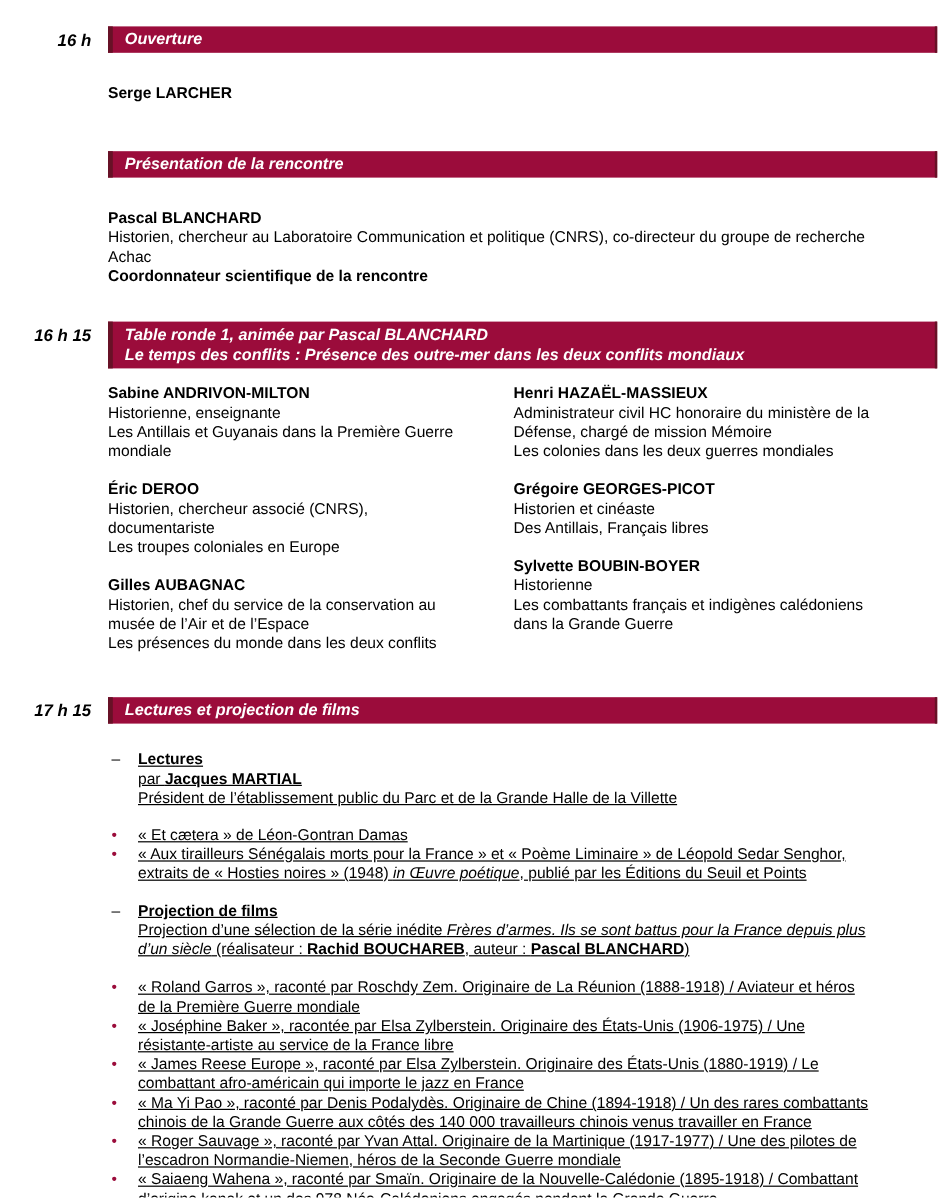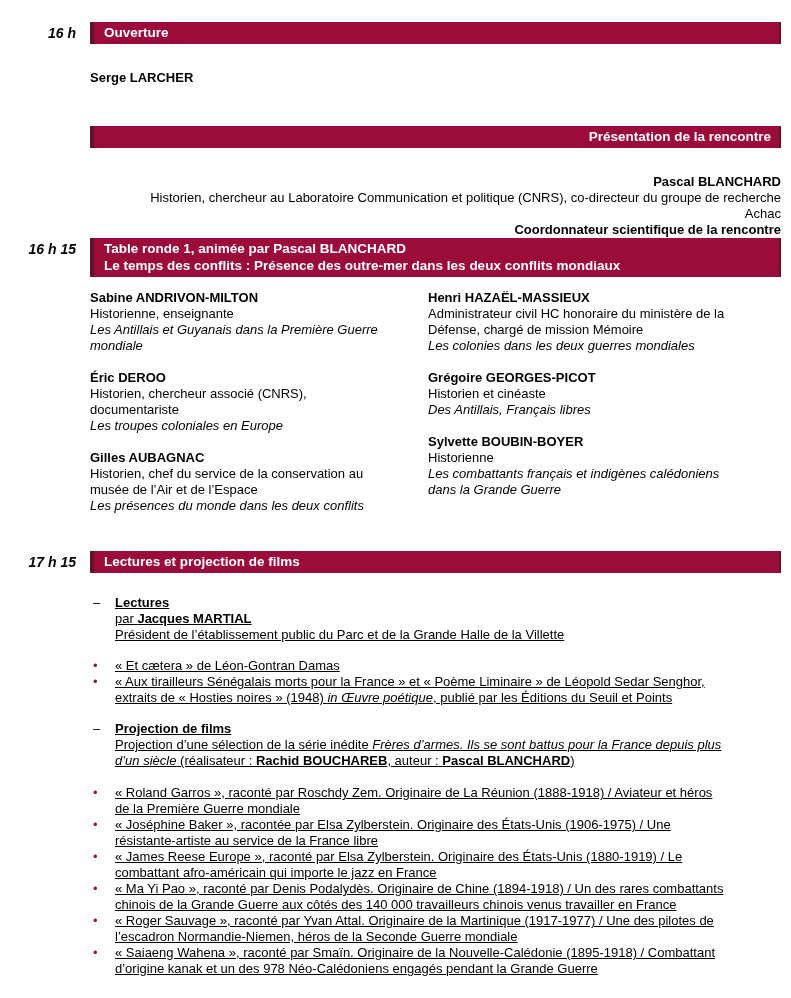--- a/index.html
+++ b/index.html
@@ -12,36 +12,36 @@
   .page { padding-top: 22px; }
   .section { display: flex; }
   .time-cell {
     flex: 0 0 76px; text-align: right;
     font-weight: 700; font-size: 14px; line-height: 17px;
     padding-top: 3px; white-space: nowrap; font-style: italic;
   }
   .content-cell { flex: 1; margin-left: 14px; margin-right: 10px; }
   .bar {
     background: var(--accent, #9B0C3B); color: var(--bar-text, #fff);
-    font-weight: 700; font-size: 13.5px; line-height: 17px;
+    font-weight: 700; font-style: italic; font-size: 13.5px; line-height: 17px;
     padding: 2px 8px 3px 10px;
     border-left: 4px solid var(--accent-dark, #671126);
     border-right: 2px solid var(--accent-dark, #671126);
   }
   .para { margin-top: 26px; }
   .bold { font-weight: 700; }
   .pre { white-space: pre-line; }
-  .sec-presentation { margin-top: 40px; text-align: right; }
-  .sec-table-ronde { }
+  .sec-presentation { margin-top: 40px; }
+  .sec-table-ronde { margin-top: 30px; }
   .sec-lectures { margin-top: 37px; }
   .cols { display: flex; margin-top: 13px; }
   .col-l { width: 330px; margin-right: 8px; }
   .col-r { flex: 1; }
   .entry + .entry { margin-top: 16px; }
-  .work { font-style: italic; }
+  .work { }
   .flex-item { display: flex; }
   .marker { flex: 0 0 25px; padding-left: 3px; }
   .bullet { color: var(--accent, #9B0C3B); }
   .item-body { flex: 1; text-decoration: underline; }
   .dash-block { margin-top: 22px; }
   .proj-block { margin-top: 15px; }
   .readings { margin-top: 15px; }
   .films { margin-top: 16px; }
   .run-b { font-weight: 700; }
   .run-i { font-style: italic; text-align: right; }

